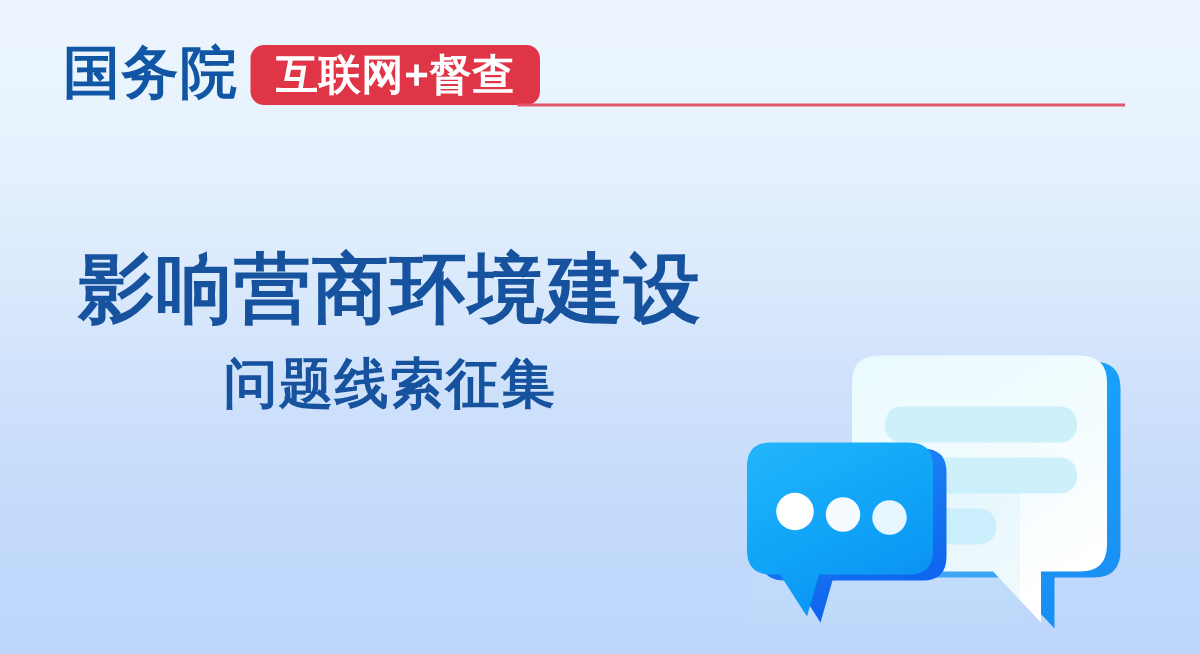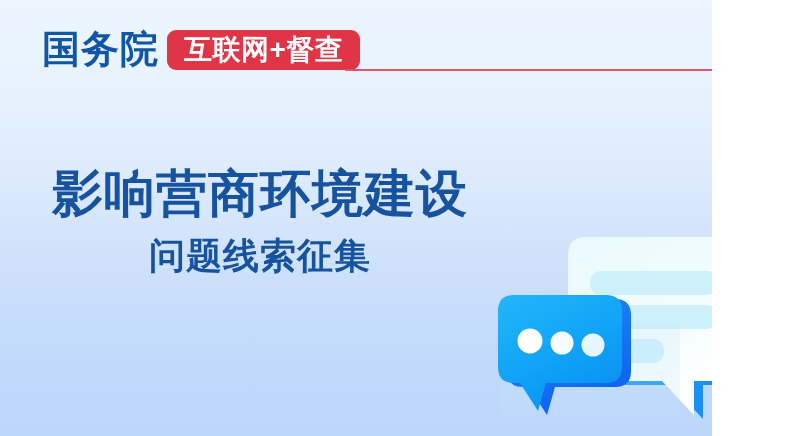--- a/index.html
+++ b/index.html
@@ -8,21 +8,21 @@
   }
   body {
     width: 800px;
     height: 436px;
     overflow: hidden;
     font-family: "Liberation Sans", "DejaVu Sans", sans-serif;
   }
 
   #banner {
     position: relative;
-    width: 712px;
+    width: 800px;
     height: 436px;
     background: linear-gradient(180deg,
         #ecf5fd 0%,
         #eaf4fd 12%,
         #e4f0fd 26%,
         #dbeafc 42%,
         #d0e2fb 58%,
         #c6dcfb 74%,
         #c0d8fb 88%,
         #bdd6fb 100%);

